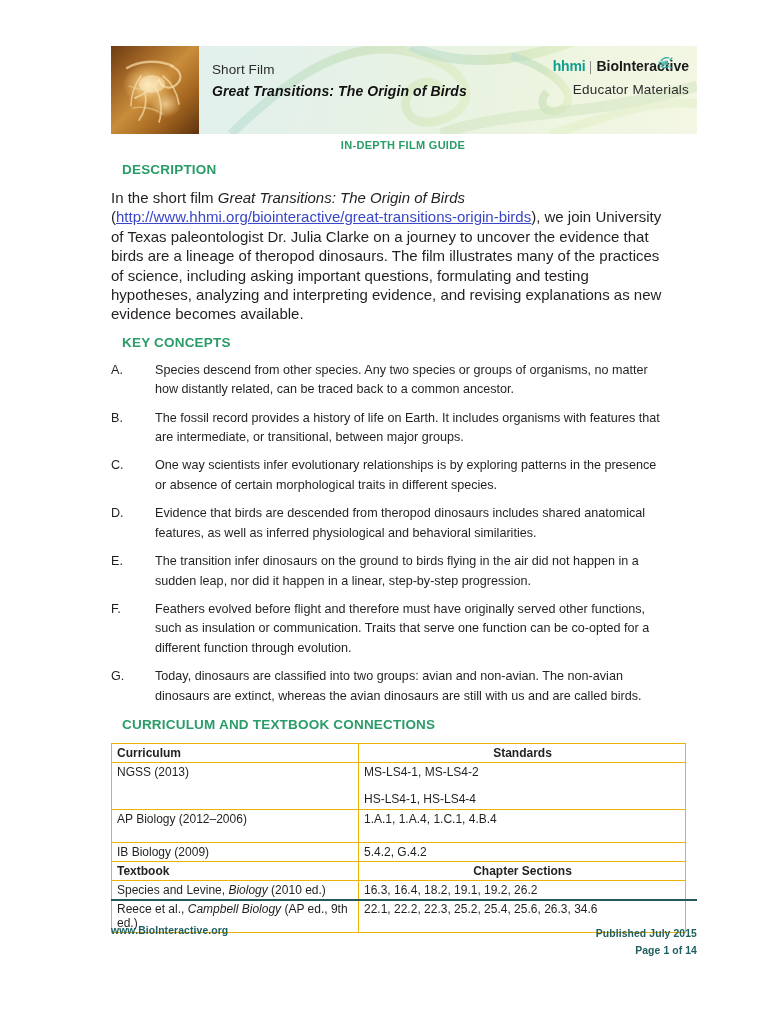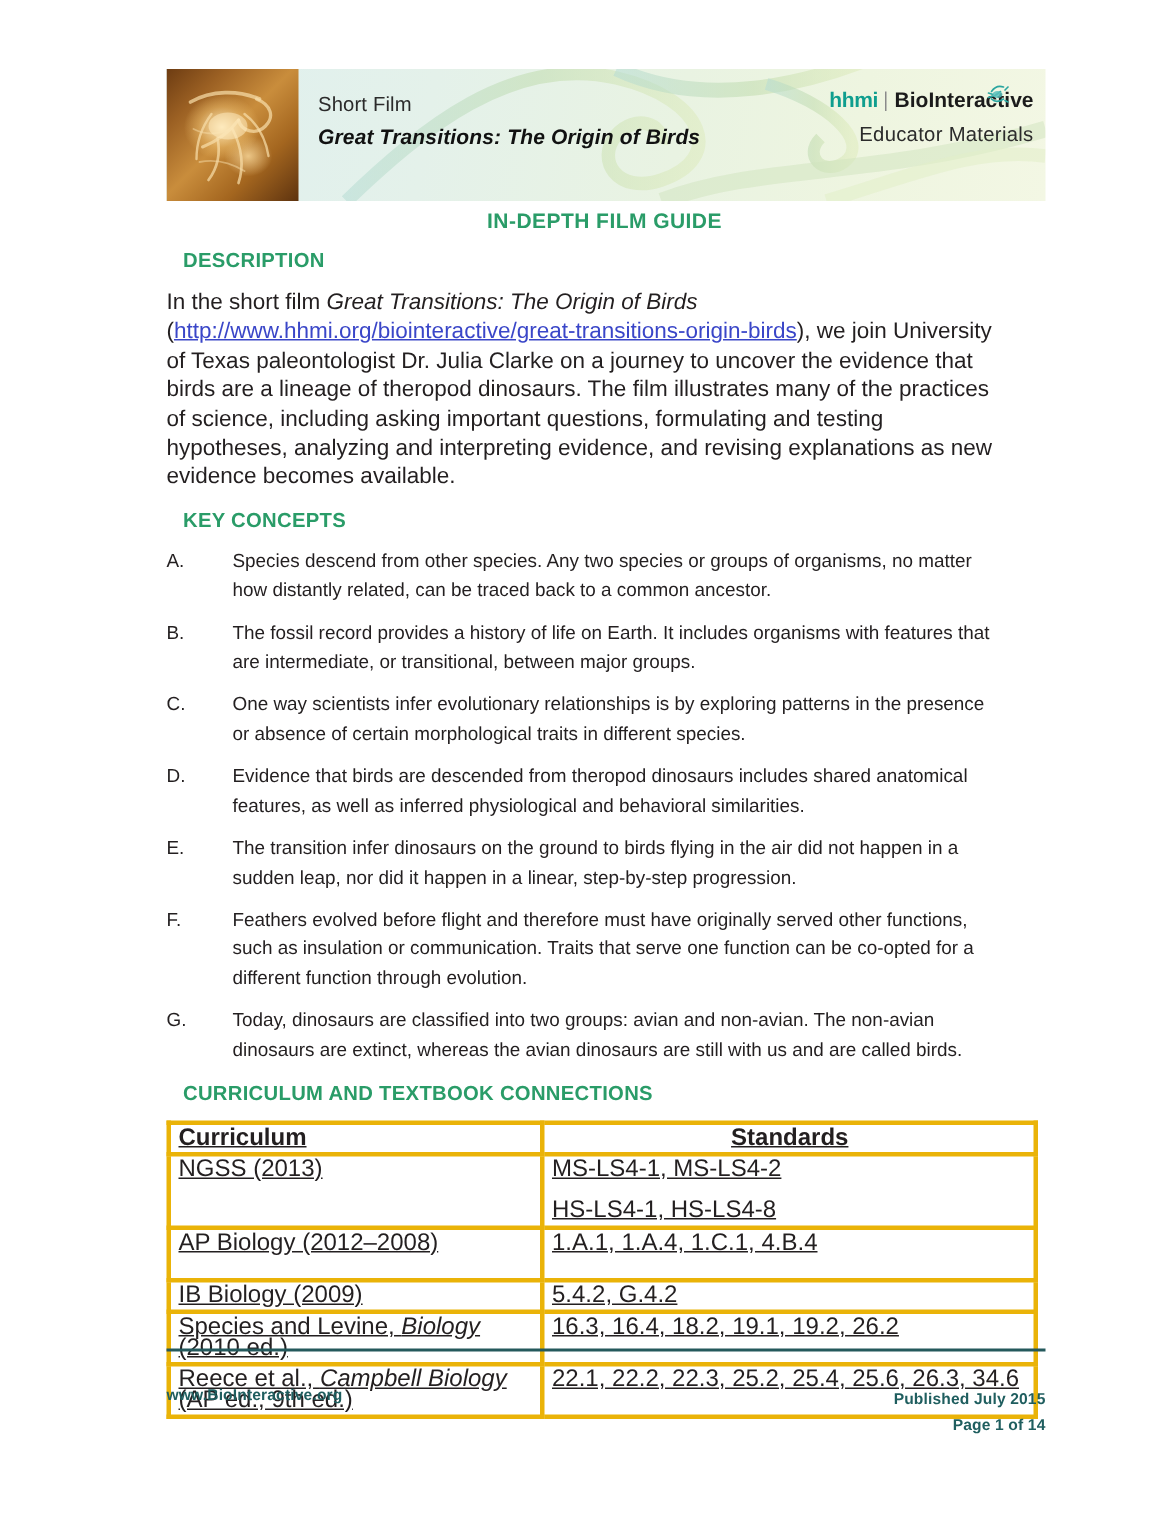--- a/index.html
+++ b/index.html
@@ -115,21 +115,21 @@
   .content {
     position: absolute;
     left: 111px;
     top: 134px;
     width: 586px;
   }
 
   .doc-title {
     text-align: center;
     color: #2a9c68;
-    font-size: 14px;
+    font-size: 11px;
     font-weight: bold;
     letter-spacing: 0.3px;
     margin-top: 5px;
     margin-left: -2px;
   }
 
   h2.section {
     color: #2a9c68;
     font-size: 13.5px;
     font-weight: bold;
@@ -176,27 +176,26 @@
 
   
   table.conn {
     margin-top: 11px;
     margin-left: 0px;
     border-collapse: collapse;
     width: 554px;
     table-layout: fixed;
   }
   table.conn td {
-    border: 3px solid #eab308;
-    font-size: 16px;
+    border: 1px solid #eab308;
+    font-size: 12px;
     line-height: 14px;
     color: #231f20;
     padding: 2px 4px 2px 5px;
     vertical-align: top;
-    text-decoration: underline;
   }
   table.conn td.c1 { width: 237px; }
   table.conn td.c2 { width: 317px; }
   td.hdr {
     font-weight: bold;
     font-size: 10.8px;
   }
   td.hdr.center { text-align: center; }
   .cell-spacer { height: 13px; }
   .tall { height: 42px; }
@@ -355,30 +354,34 @@
       <tbody>
         <tr>
           <td class="c1 hdr">Curriculum</td>
           <td class="c2 hdr center">Standards</td>
         </tr>
         <tr>
           <td class="c1 tall">NGSS (2013)</td>
           <td class="c2 tall">
             <div>MS-LS4-1, MS-LS4-2</div>
             <div class="cell-spacer"></div>
-            <div>HS-LS4-1, HS-LS4-8</div>
+            <div>HS-LS4-1, HS-LS4-4</div>
           </td>
         </tr>
         <tr>
-          <td class="c1 tall2">AP Biology (2012–2008)</td>
+          <td class="c1 tall2">AP Biology (2012–2006)</td>
           <td class="c2 tall2 stack-bottom">1.A.1, 1.A.4, 1.C.1, 4.B.4</td>
         </tr>
         <tr>
           <td class="c1">IB Biology (2009)</td>
           <td class="c2">5.4.2, G.4.2</td>
+        </tr>
+        <tr>
+          <td class="c1 hdr">Textbook</td>
+          <td class="c2 hdr center">Chapter Sections</td>
         </tr>
         <tr>
           <td class="c1"><span>Species and Levine, </span><i>Biology</i><span> (2010 ed.)</span></td>
           <td class="c2">16.3, 16.4, 18.2, 19.1, 19.2, 26.2</td>
         </tr>
         <tr>
           <td class="c1"><span>Reece et al., </span><i>Campbell Biology</i><span> (AP ed., 9th ed.)</span></td>
           <td class="c2">22.1, 22.2, 22.3, 25.2, 25.4, 25.6, 26.3, 34.6</td>
         </tr>
       </tbody>

